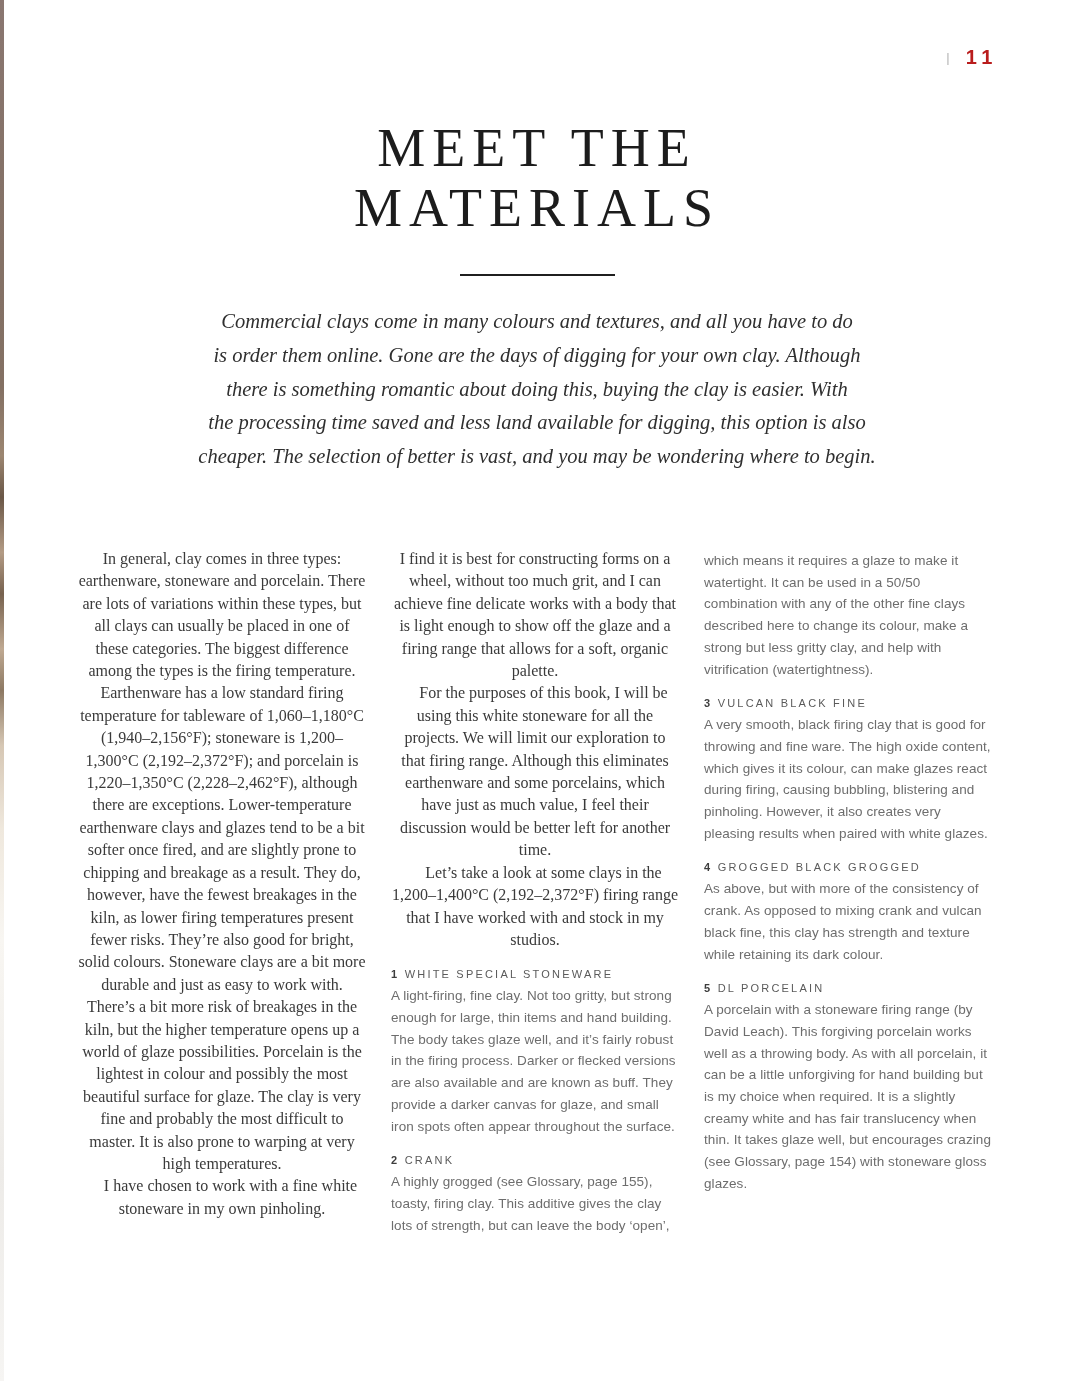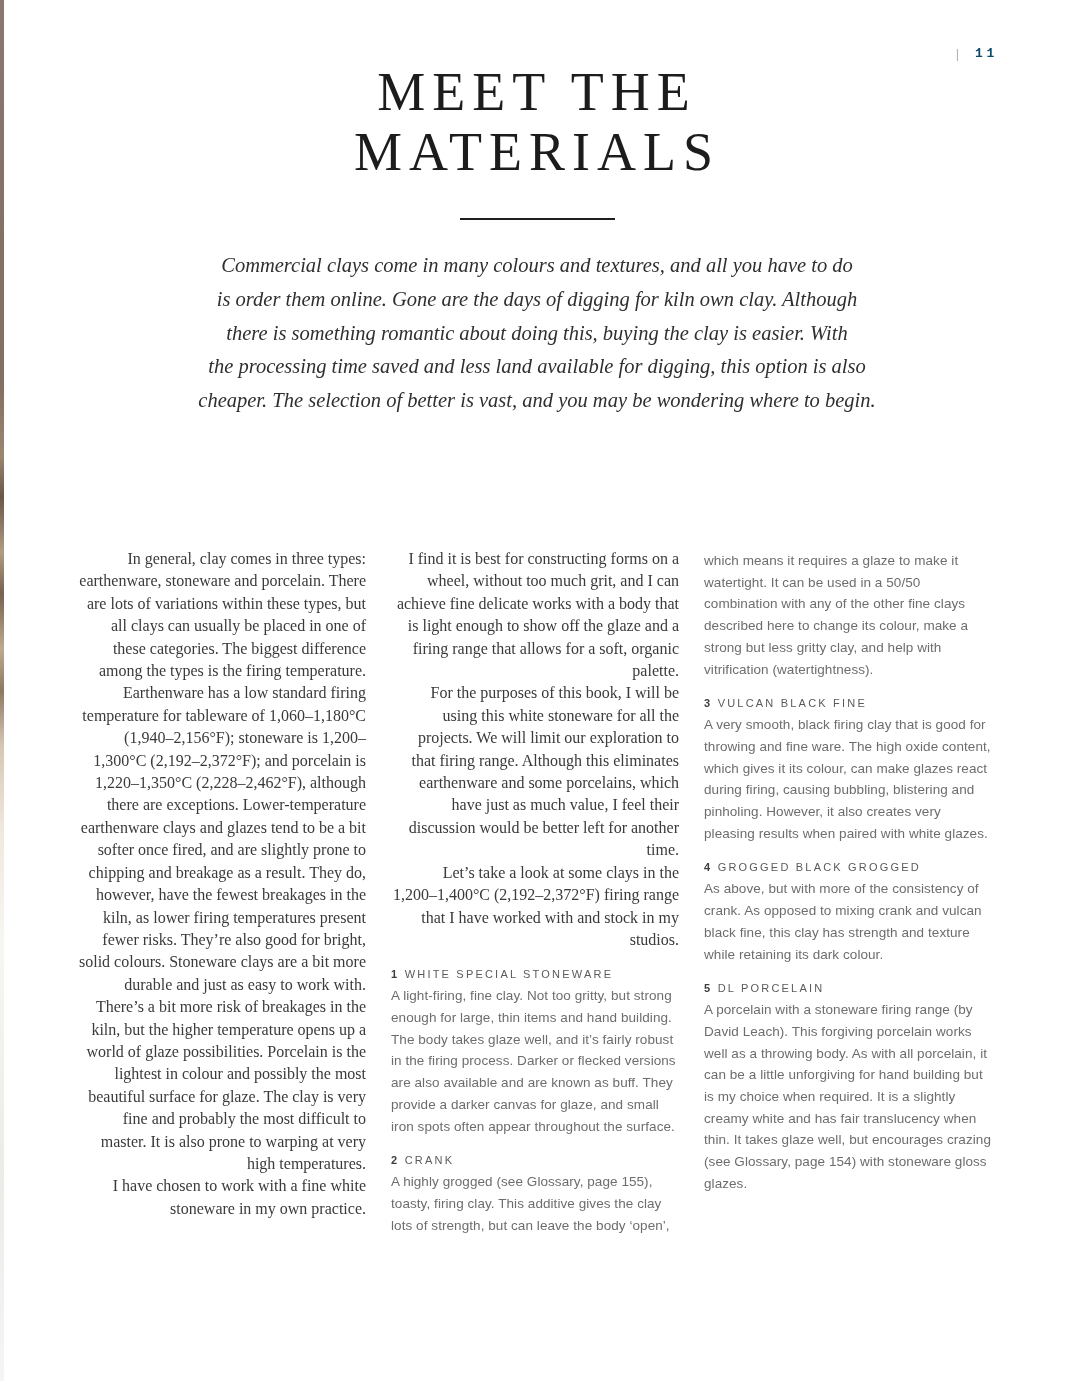--- a/index.html
+++ b/index.html
@@ -18,23 +18,23 @@
       #6a5747 36%, #b39b85 40%, #77624f 43%, #bfa992 47%,
       #8d7963 50%, #d6c7b4 54%, #efe8dd 60%, #f8f6f2 68%,
       #edebe8 85%, #f6f5f3 100%);
   }
   .page-num-wrap{
     position:absolute;top:46px;right:76px;
     display:flex;align-items:center;gap:16px;
     font-family:"Liberation Sans", sans-serif;
   }
   .page-num-sep{color:#b3b3b3;font-size:13px;font-weight:300;}
-  .page-num{color:#0c4a6e;font-size:13px;font-weight:bold;letter-spacing:0.28em;font-family:Liberation Mono, monospace;}
+  .page-num{color:#b91c1c;font-size:20px;font-weight:bold;letter-spacing:0.28em;}
   .title-block{
-    margin-top:62px;
+    margin-top:118px;
     text-align:center;
     font-size:54px;
     line-height:60px;
     letter-spacing:0.13em;
     color:#1c1c1c;
   }
   .title-divider{
     width:155px;height:0;
     border-top:2px solid #1f1f1f;
     margin:36px auto 0 auto;
@@ -52,21 +52,21 @@
     left:78px;top:548px;
     width:914px;
     display:flex;
     gap:25px;
   }
   .col{width:288px;flex:0 0 288px;}
   .serif-body{
     font-size:16px;
     line-height:22.4px;
     color:#3a3a3a;
-    text-align:right;
+    text-align:center;
   }
   .serif-body p{margin:0;}
   .serif-body p.indent{text-indent:17px;}
   .section{margin-top:17px;}
   .section-heading{
     font-family:"Liberation Sans", sans-serif;
     font-size:11px;
     letter-spacing:0.2em;
     color:#5a5a5a;
     margin-bottom:5px;
@@ -99,31 +99,31 @@
 
 <div class="title-block">
   <div>MEET THE</div>
   <div>MATERIALS</div>
 </div>
 
 <div class="title-divider"></div>
 
 <div class="intro">
   <div>Commercial clays come in many colours and textures, and all you have to do</div>
-  <div>is order them online. Gone are the days of digging for kiln own clay. Although</div>
+  <div>is order them online. Gone are the days of digging for your own clay. Although</div>
   <div>there is something romantic about doing this, buying the clay is easier. With</div>
   <div>the processing time saved and less land available for digging, this option is also</div>
   <div>cheaper. The selection of better is vast, and you may be wondering where to begin.</div>
 </div>
 
 <div class="columns">
 
   <div class="col serif-body">
     <p>In general, clay comes in three types: earthenware, stoneware and porcelain. There are lots of variations within these types, but all clays can usually be placed in one of these categories. The biggest difference among the types is the firing temperature. Earthenware has a low standard firing temperature for tableware of 1,060–1,180°C (1,940–2,156°F); stoneware is 1,200–1,300°C (2,192–2,372°F); and porcelain is 1,220–1,350°C (2,228–2,462°F), although there are exceptions. Lower-temperature earthenware clays and glazes tend to be a bit softer once fired, and are slightly prone to chipping and breakage as a result. They do, however, have the fewest breakages in the kiln, as lower firing temperatures present fewer risks. They’re also good for bright, solid colours. Stoneware clays are a bit more durable and just as easy to work with. There’s a bit more risk of breakages in the kiln, but the higher temperature opens up a world of glaze possibilities. Porcelain is the lightest in colour and possibly the most beautiful surface for glaze. The clay is very fine and probably the most difficult to master. It is also prone to warping at very high temperatures.</p>
-    <p class="indent">I have chosen to work with a fine white stoneware in my own practice.</p>
+    <p class="indent">I have chosen to work with a fine white stoneware in my own pinholing.</p>
   </div>
 
   <div class="col">
     <div class="serif-body">
       <p>I find it is best for constructing forms on a wheel, without too much grit, and I can achieve fine delicate works with a body that is light enough to show off the glaze and a firing range that allows for a soft, organic palette.</p>
       <p class="indent">For the purposes of this book, I will be using this white stoneware for all the projects. We will limit our exploration to that firing range. Although this eliminates earthenware and some porcelains, which have just as much value, I feel their discussion would be better left for another time.</p>
       <p class="indent">Let’s take a look at some clays in the 1,200–1,400°C (2,192–2,372°F) firing range that I have worked with and stock in my studios.</p>
     </div>
     <div class="section">
       <div class="section-heading">

